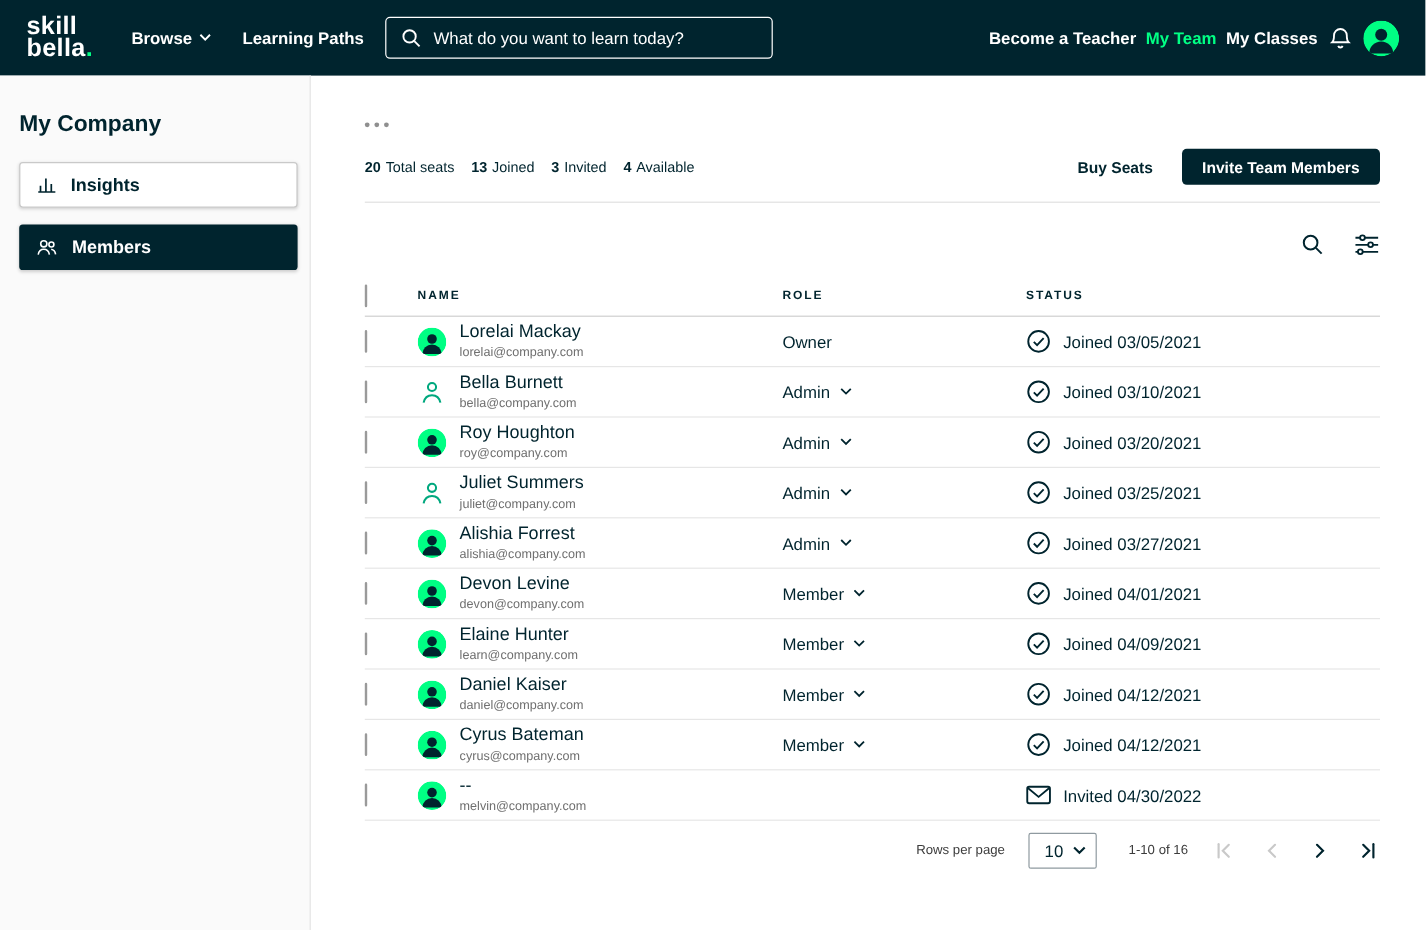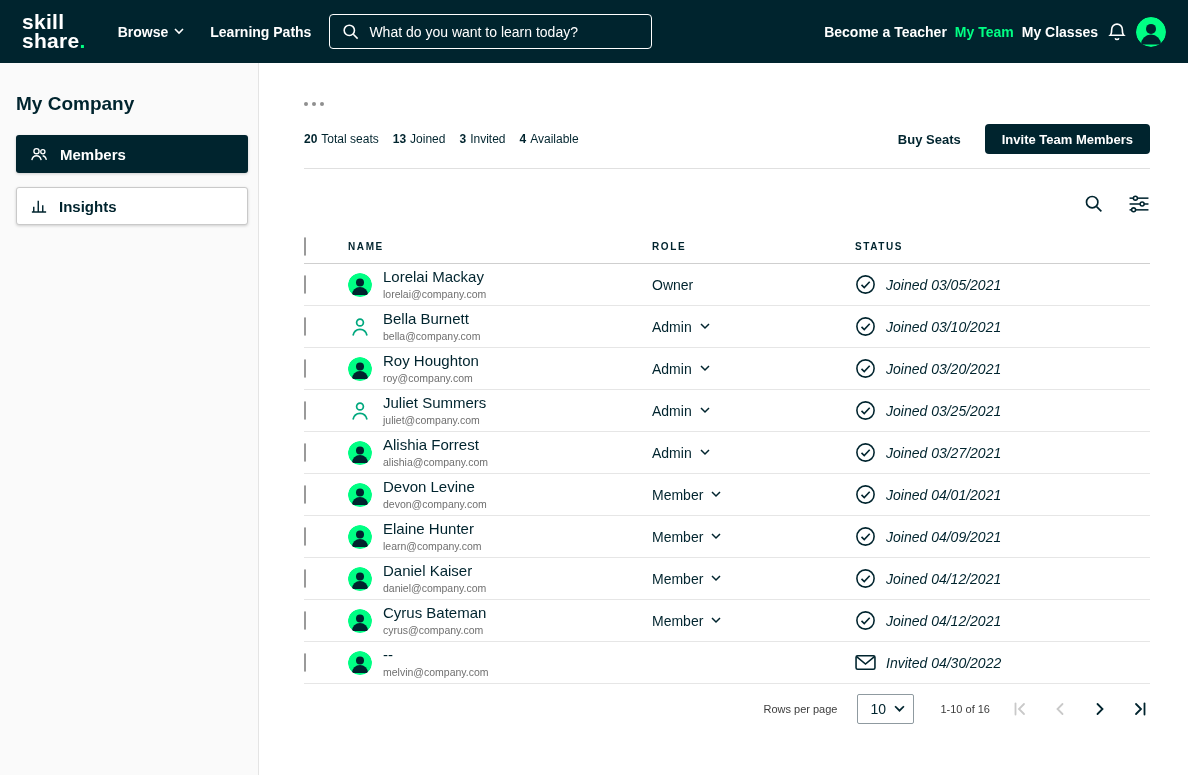--- a/index.html
+++ b/index.html
@@ -78,40 +78,40 @@
   .t-head .col { font-size:10px; font-weight:700; letter-spacing:1.6px; }
   .t-row { height:42px; border-bottom:1px solid #e6e6e6; }
   .checkbox {
     width:18px; height:18px; border:1.5px solid #9a9a9a; border-radius:4px; background:#fff; cursor:pointer;
   }
   .name-cell { display:flex; align-items:center; gap:11px; }
   .avatar { width:24px; height:24px; border-radius:50%; overflow:hidden; flex:none; }
   .m-name { font-size:15px; line-height:1.1; }
   .m-email { font-size:10.5px; color:#6f6f6f; margin-top:2px; }
   .role-cell { display:flex; align-items:center; gap:8px; font-size:14px; cursor:pointer; }
-  .status-cell { display:flex; align-items:center; gap:10px; font-size:14px;font-style:italic; }
+  .status-cell { display:flex; align-items:center; gap:10px; font-size:14px; }
 
   
   .foot { display:flex; align-items:center; justify-content:flex-end; margin-top:10px; font-size:11px; color:#3c3c3c; }
   .rpp-select {
     margin-left:20px; width:57px; height:30px; border:1px solid #8f9aa0; border-radius:2px;
     display:flex; align-items:center; justify-content:space-between; padding:0 8px 0 12px;
     font-size:14px; color:#00242e; cursor:pointer; background:#fff;
   }
   .range { margin-left:26px; }
   .pager { background:none; border:none; padding:0; margin-left:20px; color:#00242e; cursor:pointer; }
   .pager.disabled { color:#c9c9c9; cursor:default; }
 </style>
 </head>
 <body>
 
 <header class="navbar">
   <div class="logo">
     <span>skill</span><br>
-    <span>share</span><span class="dot">.</span>
+    <span>bella</span><span class="dot">.</span>
   </div>
 
   <div class="nav-link browse">
     <span>Browse</span>
     <span>
       <svg width="10" height="7" viewBox="0 0 10 7" fill="none" stroke="#fff" stroke-width="1.6">
           <path d="M1 1l4 4 4-4"></path>
         </svg>
     </span>
   </div>
@@ -147,39 +147,39 @@
         </svg>
     </span>
   </div>
 </header>
 
 <div class="shell">
 
   <aside class="sidebar">
     <h2>My Company</h2>
 
+    <div class="side-item plain">
+      <span>
+        <svg width="18" height="18" viewBox="0 0 24 24" fill="none" stroke="#00242e" stroke-width="1.9">
+            <path d="M5 20v-7M11 20V5M17 20v-9M2.5 20h19"></path>
+          </svg>
+      </span>
+      <span>Insights</span>
+    </div>
+
     <div class="side-item active">
       <span>
         <svg width="20" height="20" viewBox="0 0 24 24" fill="none" stroke="#fff" stroke-width="1.6">
             <circle cx="9" cy="8.6" r="3.1"></circle>
             <path d="M3.4 19.4c.6-3.2 2.9-5.3 5.6-5.3s5 2.1 5.6 5.3"></path>
             <circle cx="16.6" cy="9.3" r="2.5"></circle>
             <path d="M16.4 14.1c2.3.4 4 2.2 4.4 5"></path>
           </svg>
       </span>
       <span>Members</span>
-    </div>
-
-    <div class="side-item plain">
-      <span>
-        <svg width="18" height="18" viewBox="0 0 24 24" fill="none" stroke="#00242e" stroke-width="1.9">
-            <path d="M5 20v-7M11 20V5M17 20v-9M2.5 20h19"></path>
-          </svg>
-      </span>
-      <span>Insights</span>
     </div>
   </aside>
 
   <main class="main">
 
     <div class="title-row">
       <span class="dots">
           <i></i>
           <i></i>
           <i></i>

